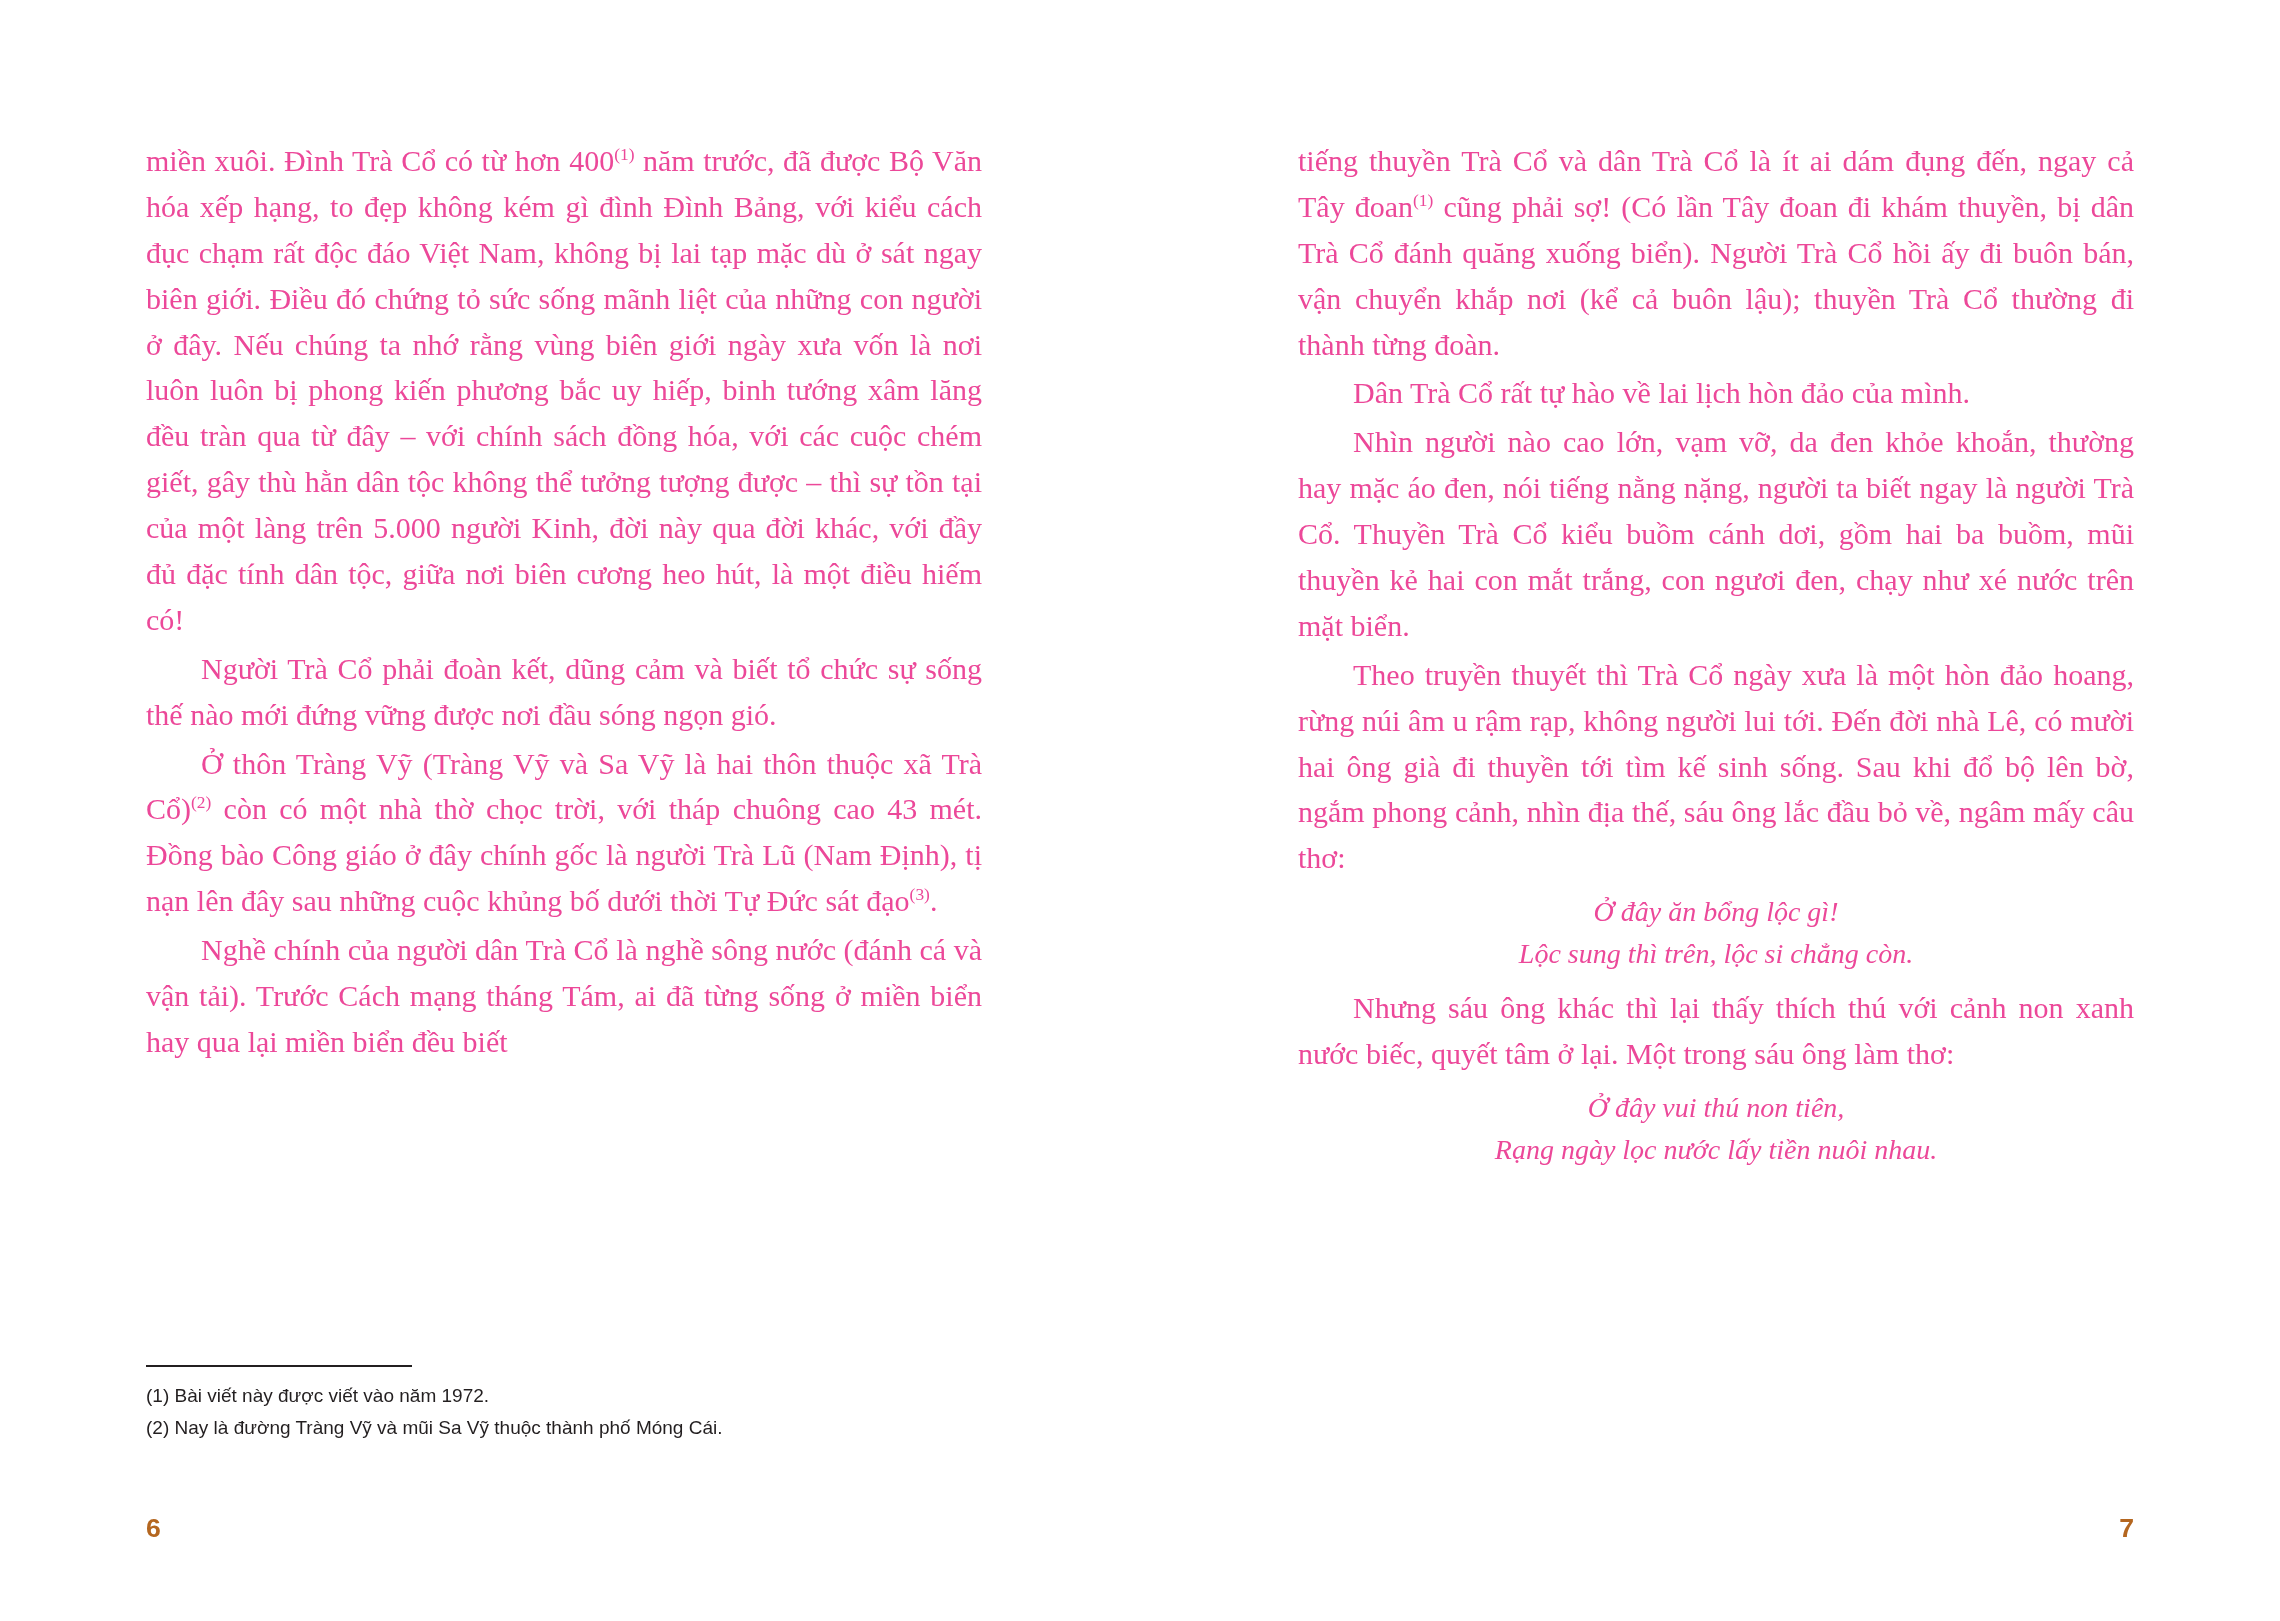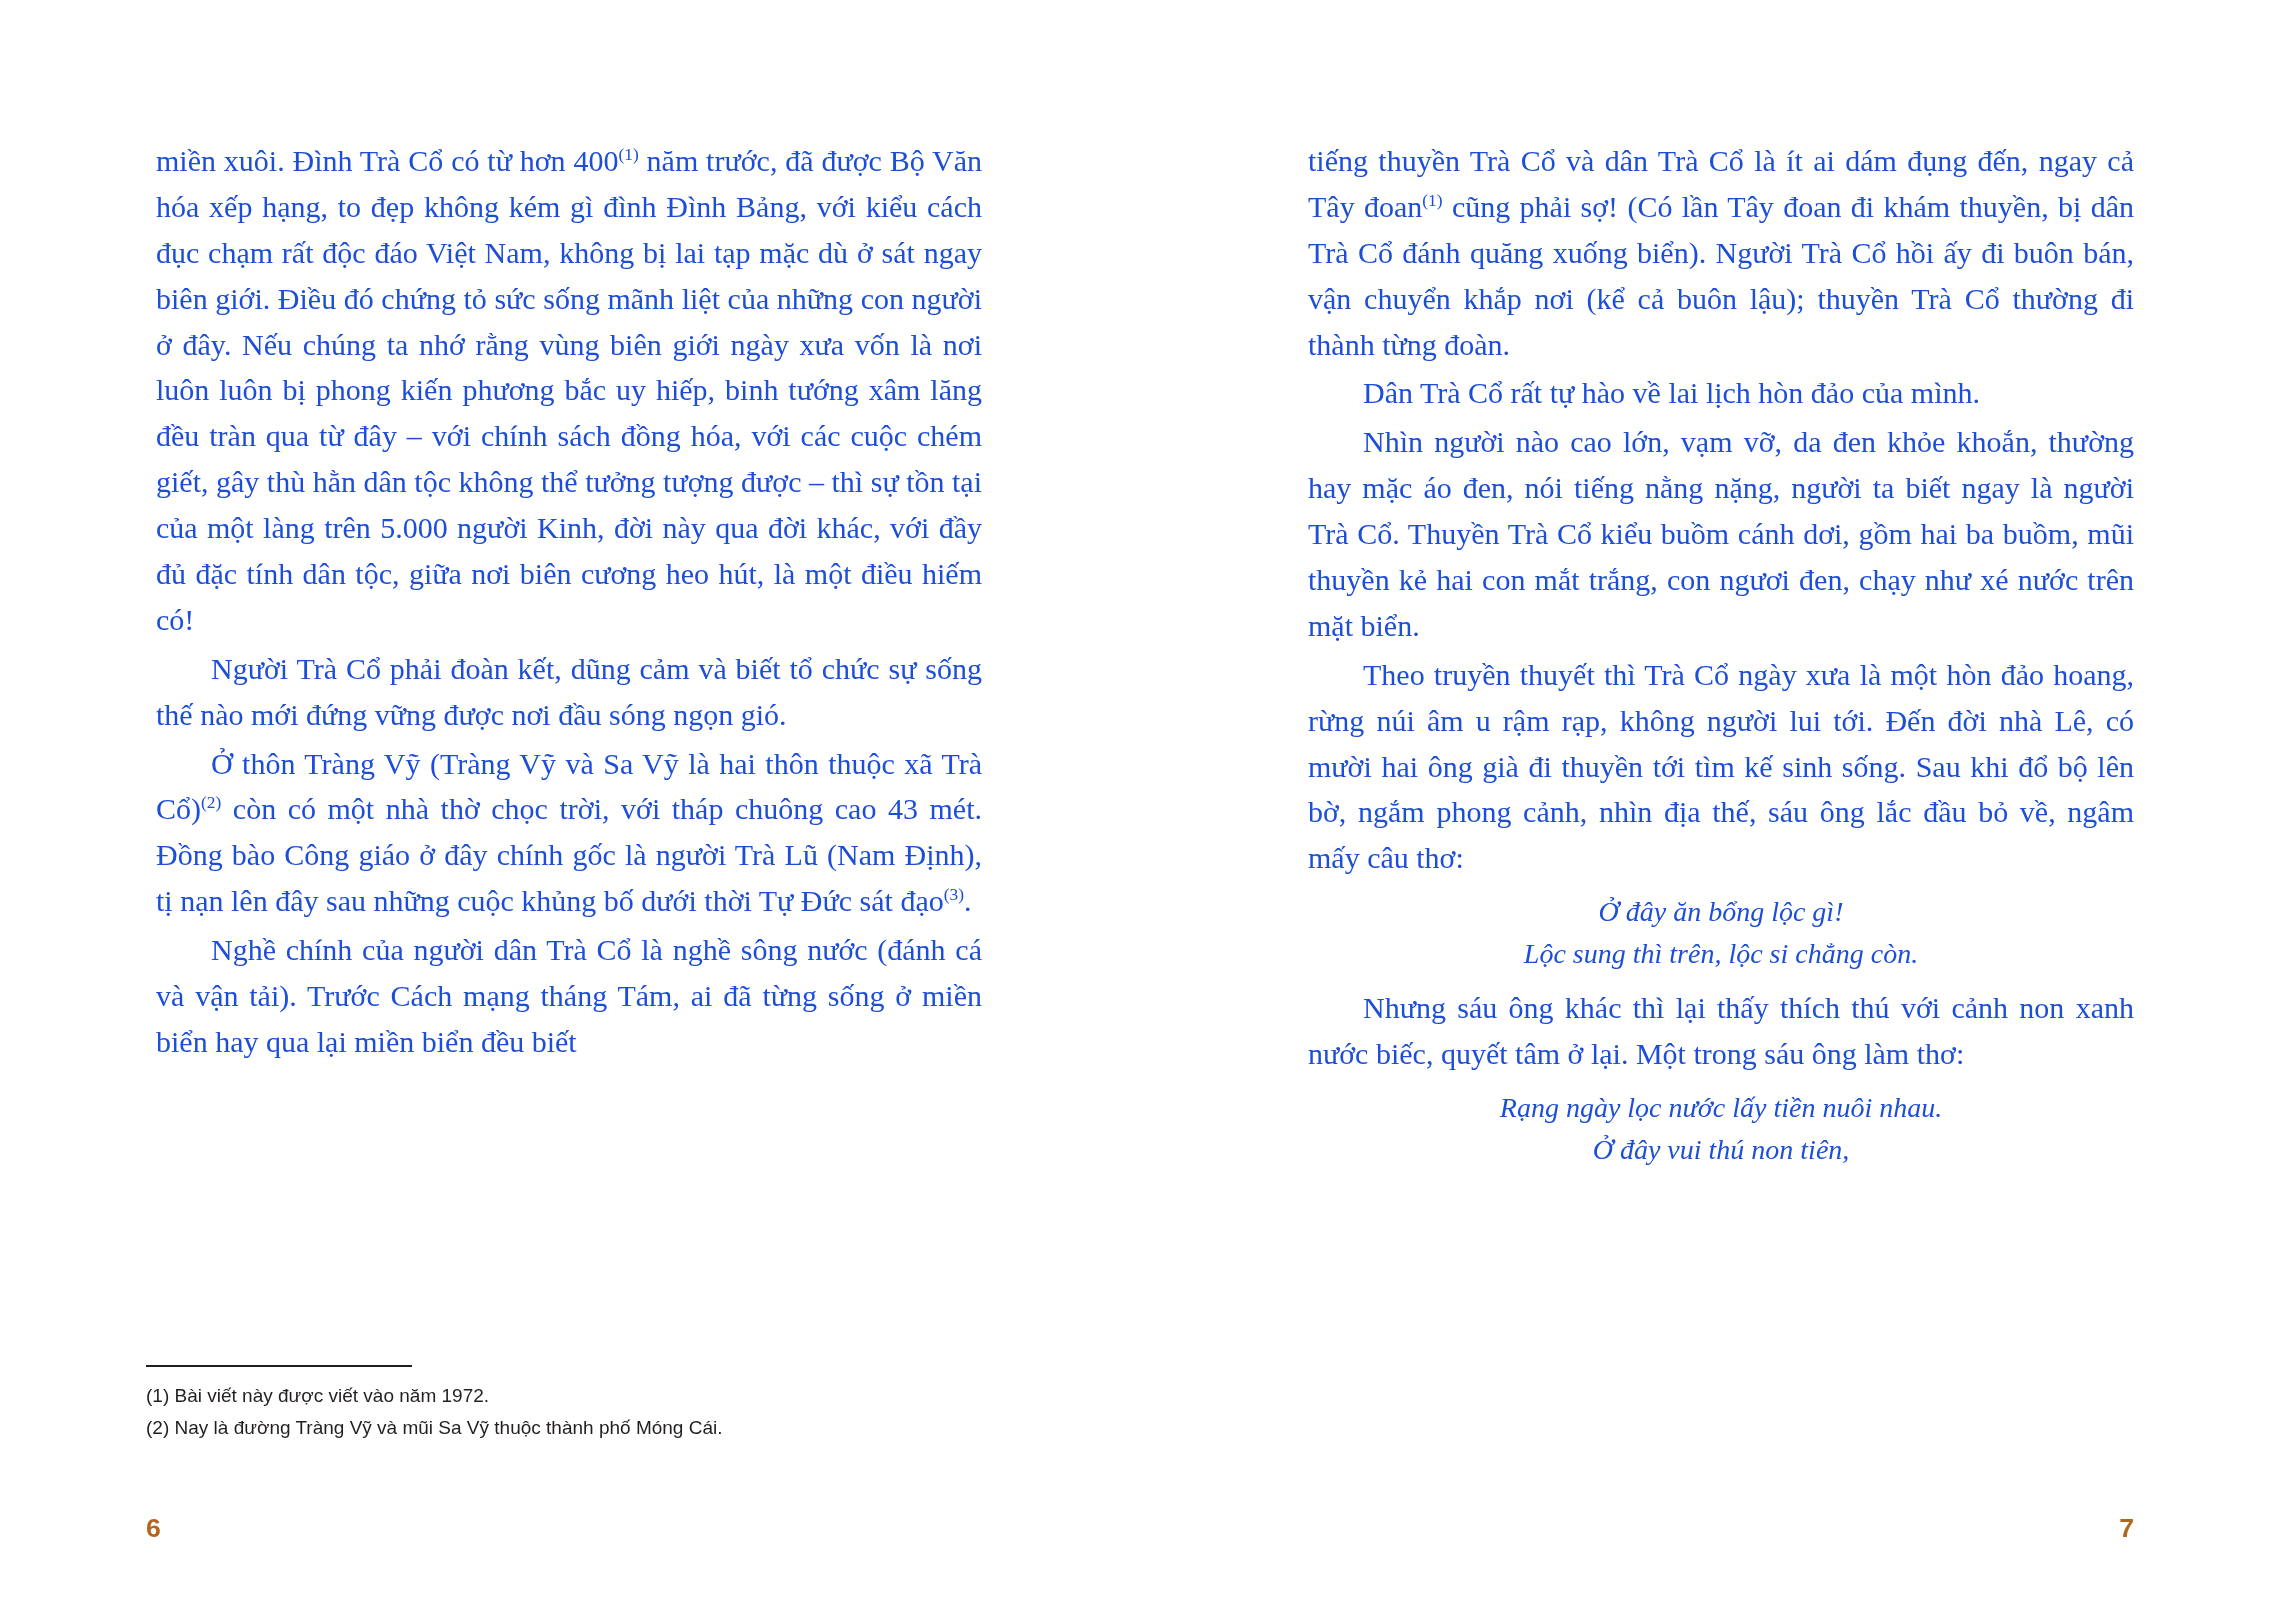--- a/index.html
+++ b/index.html
@@ -30,22 +30,21 @@
   .page-left {
     padding: 138px 158px 0 146px;
   }
   .page-right {
     padding: 138px 146px 16px 158px;
   }
   .body-col {
     font-size: 30px;
     line-height: 1.53;
     text-align: justify;
-    color: #1d4ed8;
-    margin-left: 10px;
+    color: #ec4899;
   }
   .body-col p {
     margin: 0 0 3px 0;
   }
   .p-indent {
     text-indent: 55px;
   }
   .verse {
     text-align: center;
     font-style: italic;
@@ -130,22 +129,22 @@
       <p class="p-indent"><span>Theo truyền thuyết thì Trà Cổ ngày xưa là một hòn đảo hoang, rừng núi âm u rậm rạp, không người lui tới. Đến đời nhà Lê, có mười hai ông già đi thuyền tới tìm kế sinh sống. Sau khi đổ bộ lên bờ, ngắm phong cảnh, nhìn địa thế, sáu ông lắc đầu bỏ về, ngâm mấy câu thơ:</span></p>
 
       <div class="verse">
         <div>Ở đây ăn bổng lộc gì!</div>
         <div>Lộc sung thì trên, lộc si chẳng còn.</div>
       </div>
 
       <p class="p-indent"><span>Nhưng sáu ông khác thì lại thấy thích thú với cảnh non xanh nước biếc, quyết tâm ở lại. Một trong sáu ông làm thơ:</span></p>
 
       <div class="verse">
+        <div>Ở đây vui thú non tiên,</div>
         <div>Rạng ngày lọc nước lấy tiền nuôi nhau.</div>
-        <div>Ở đây vui thú non tiên,</div>
       </div>
     </div>
 
 
     <div class="folio folio-right">7</div>
   </div>
 
 </div>
 
 

